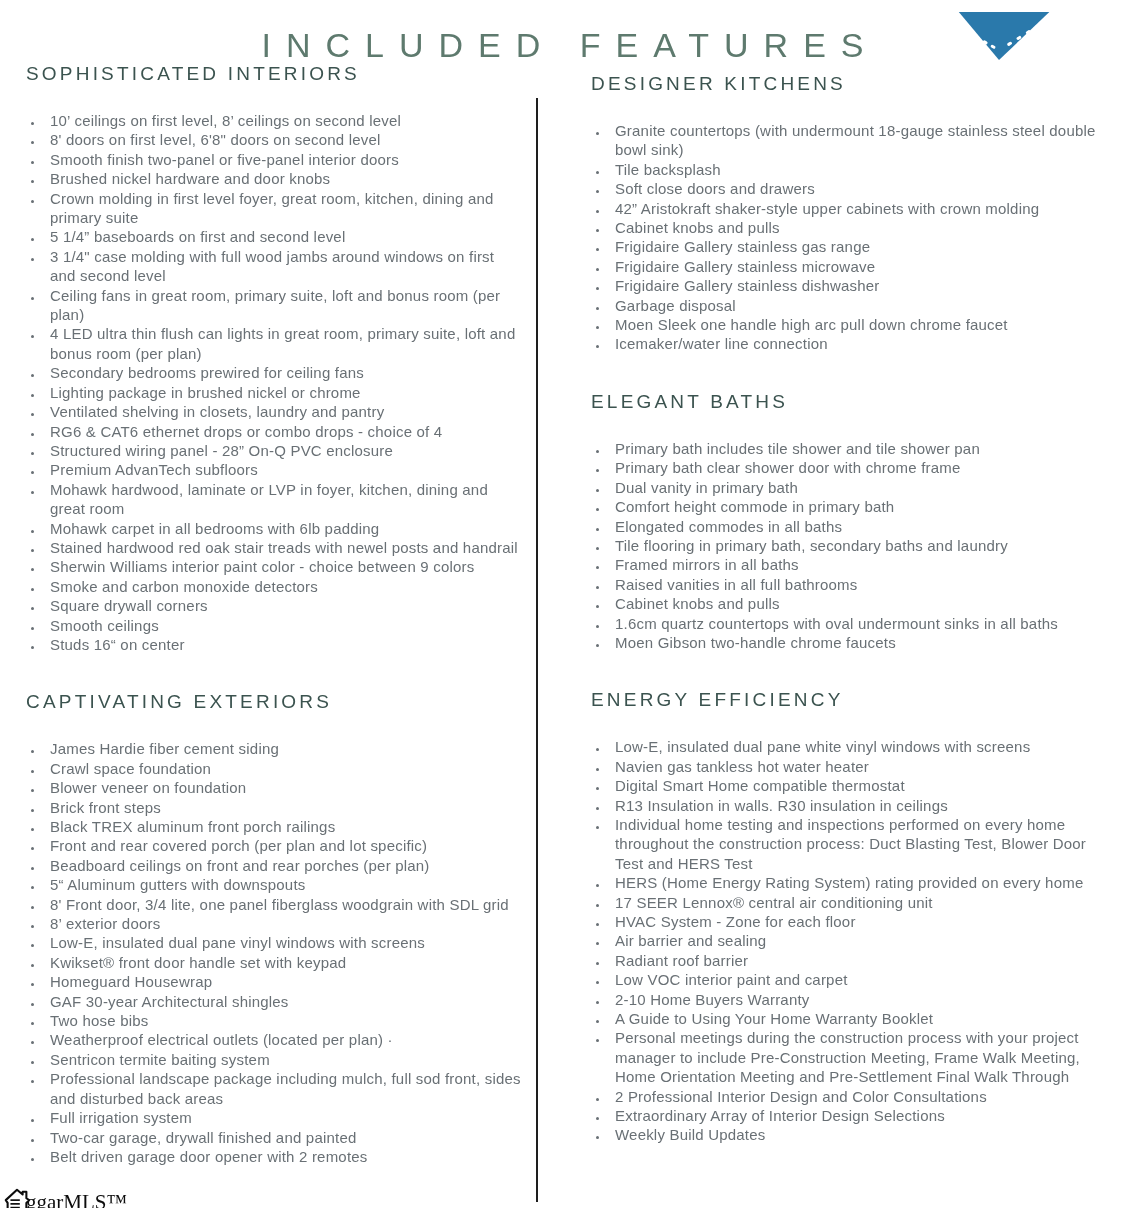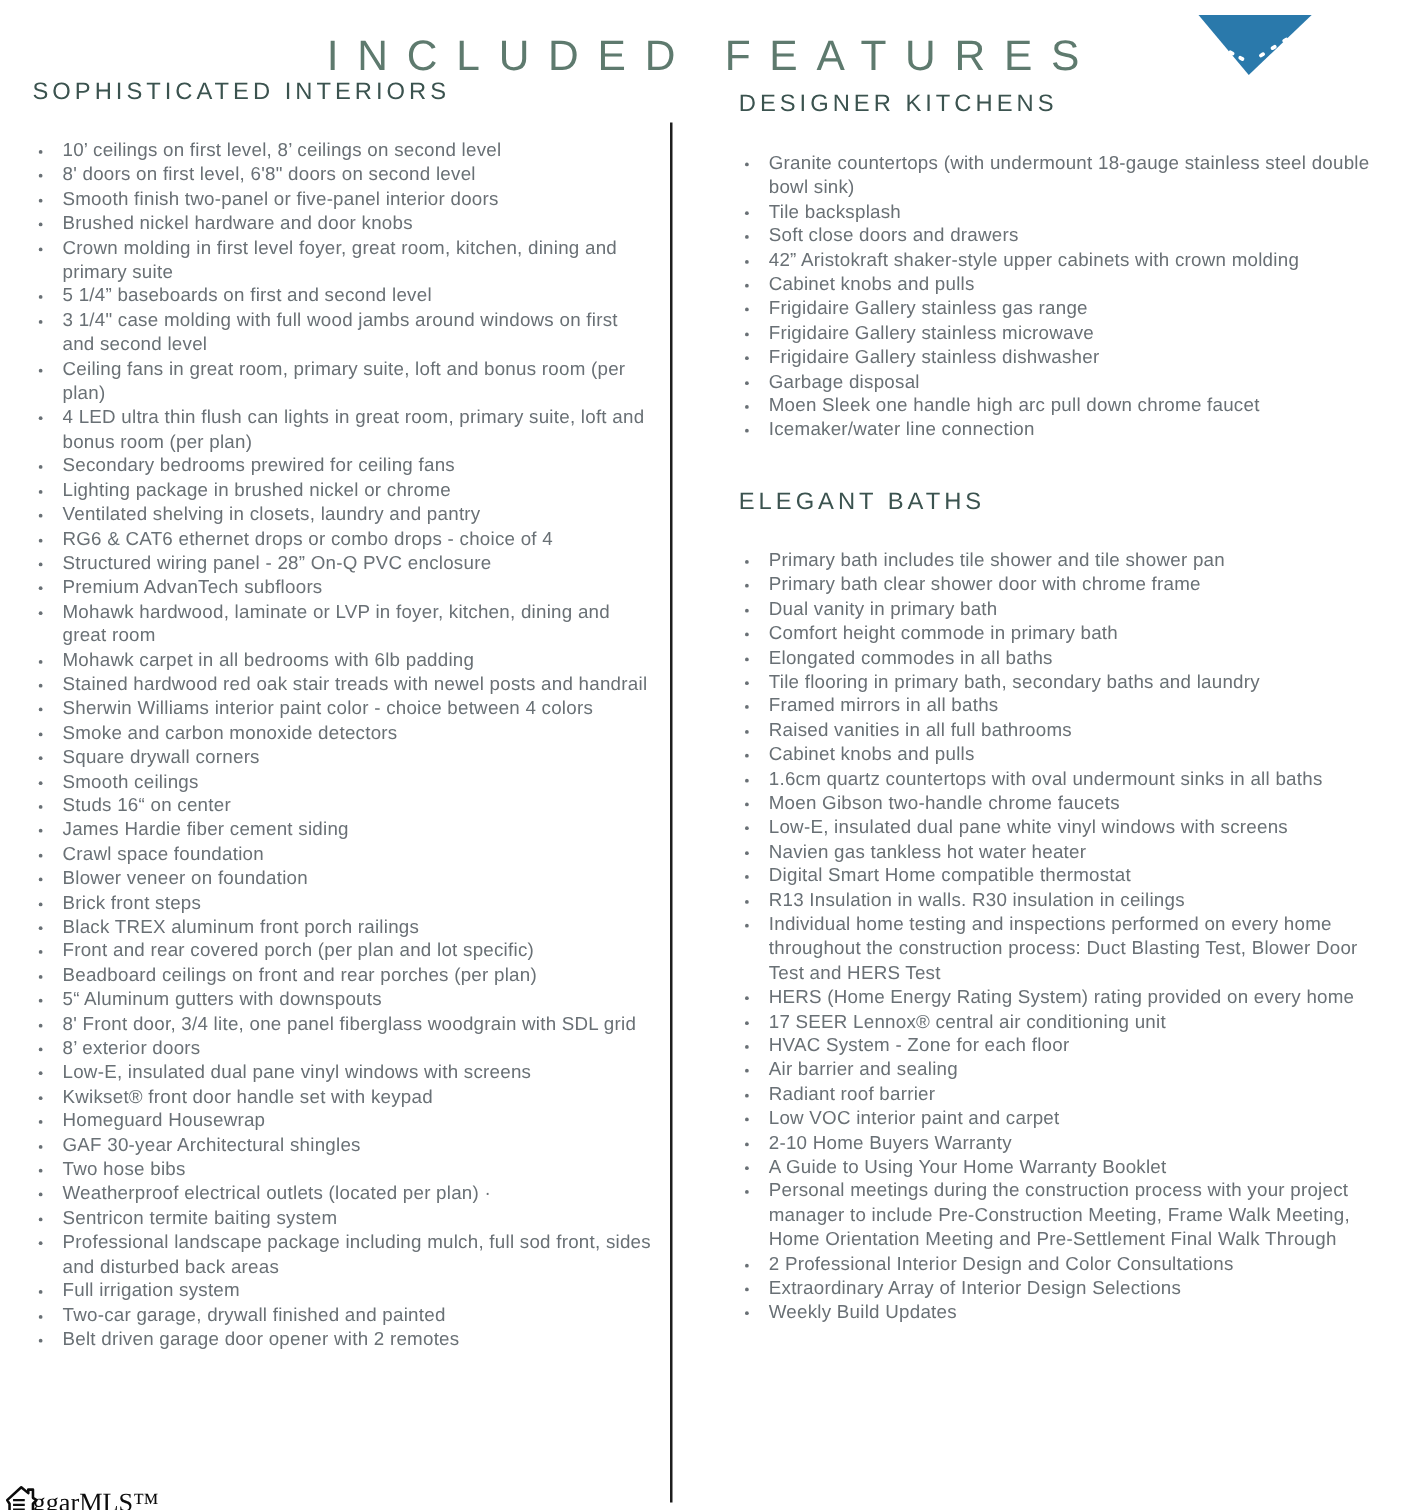--- a/index.html
+++ b/index.html
@@ -81,26 +81,27 @@
         <li>4 LED ultra thin flush can lights in great room, primary suite, loft and  bonus room (per plan)</li>
         <li>Secondary bedrooms prewired for ceiling fans</li>
         <li>Lighting package in brushed nickel or chrome</li>
         <li>Ventilated shelving in closets, laundry and pantry</li>
         <li>RG6 &amp; CAT6 ethernet drops or combo drops - choice of 4</li>
         <li>Structured wiring panel - 28” On-Q PVC enclosure</li>
         <li>Premium AdvanTech subfloors</li>
         <li>Mohawk hardwood, laminate or LVP in foyer, kitchen, dining and great room</li>
         <li>Mohawk carpet in all bedrooms with 6lb padding</li>
         <li>Stained hardwood red oak stair treads with newel posts and handrail</li>
-        <li>Sherwin Williams interior paint color - choice between 4 colors</li>
+        <li>Sherwin Williams interior paint color - choice between 9 colors</li>
         <li>Smoke and carbon monoxide detectors</li>
         <li>Square drywall corners</li>
         <li>Smooth ceilings</li>
         <li>Studs 16“ on center</li>
       </ul>
+      <h2 class="section-heading">CAPTIVATING EXTERIORS</h2>
       <ul class="feature-list">
         <li>James Hardie fiber cement siding</li>
         <li>Crawl space foundation</li>
         <li>Blower veneer on foundation</li>
         <li>Brick front steps</li>
         <li>Black TREX aluminum front porch railings</li>
         <li>Front and rear covered porch (per plan and lot specific)</li>
         <li>Beadboard ceilings on front and rear porches (per plan)</li>
         <li>5“ Aluminum gutters with downspouts</li>
         <li>8' Front door, 3/4 lite, one panel fiberglass woodgrain with SDL grid</li>
@@ -140,20 +141,21 @@
         <li>Dual vanity in primary bath</li>
         <li>Comfort height commode in primary bath</li>
         <li>Elongated commodes in all baths</li>
         <li>Tile flooring in primary bath, secondary baths and laundry</li>
         <li>Framed mirrors in all baths</li>
         <li>Raised vanities in all full bathrooms</li>
         <li>Cabinet knobs and pulls</li>
         <li>1.6cm quartz countertops with oval undermount sinks in all baths</li>
         <li>Moen Gibson two-handle chrome faucets</li>
       </ul>
+      <h2 class="section-heading">ENERGY EFFICIENCY</h2>
       <ul class="feature-list">
         <li>Low-E, insulated dual pane white vinyl windows with screens</li>
         <li>Navien gas tankless hot water heater</li>
         <li>Digital Smart Home compatible thermostat</li>
         <li>R13 Insulation in walls. R30 insulation in ceilings</li>
         <li>Individual home testing and inspections performed on every home throughout the construction process: Duct Blasting Test, Blower Door Test and HERS Test</li>
         <li>HERS (Home Energy Rating System) rating provided on every home</li>
         <li>17 SEER Lennox® central air conditioning unit</li>
         <li>HVAC System - Zone for each floor</li>
         <li>Air barrier and sealing</li>

